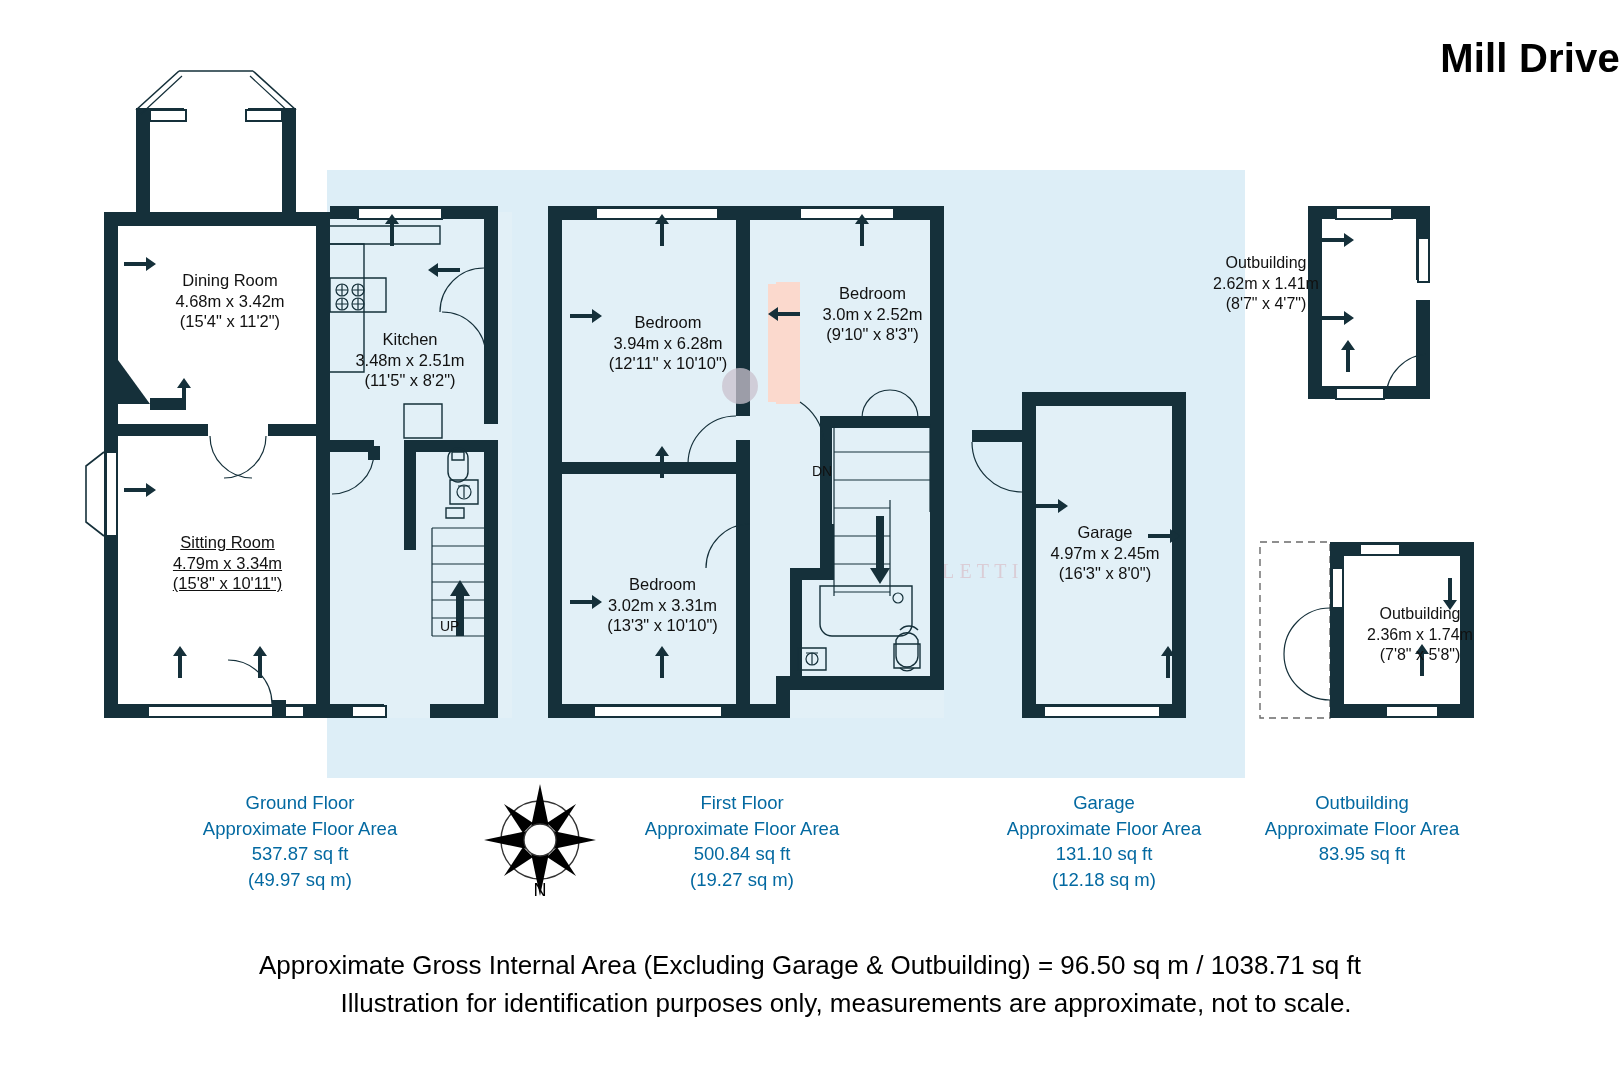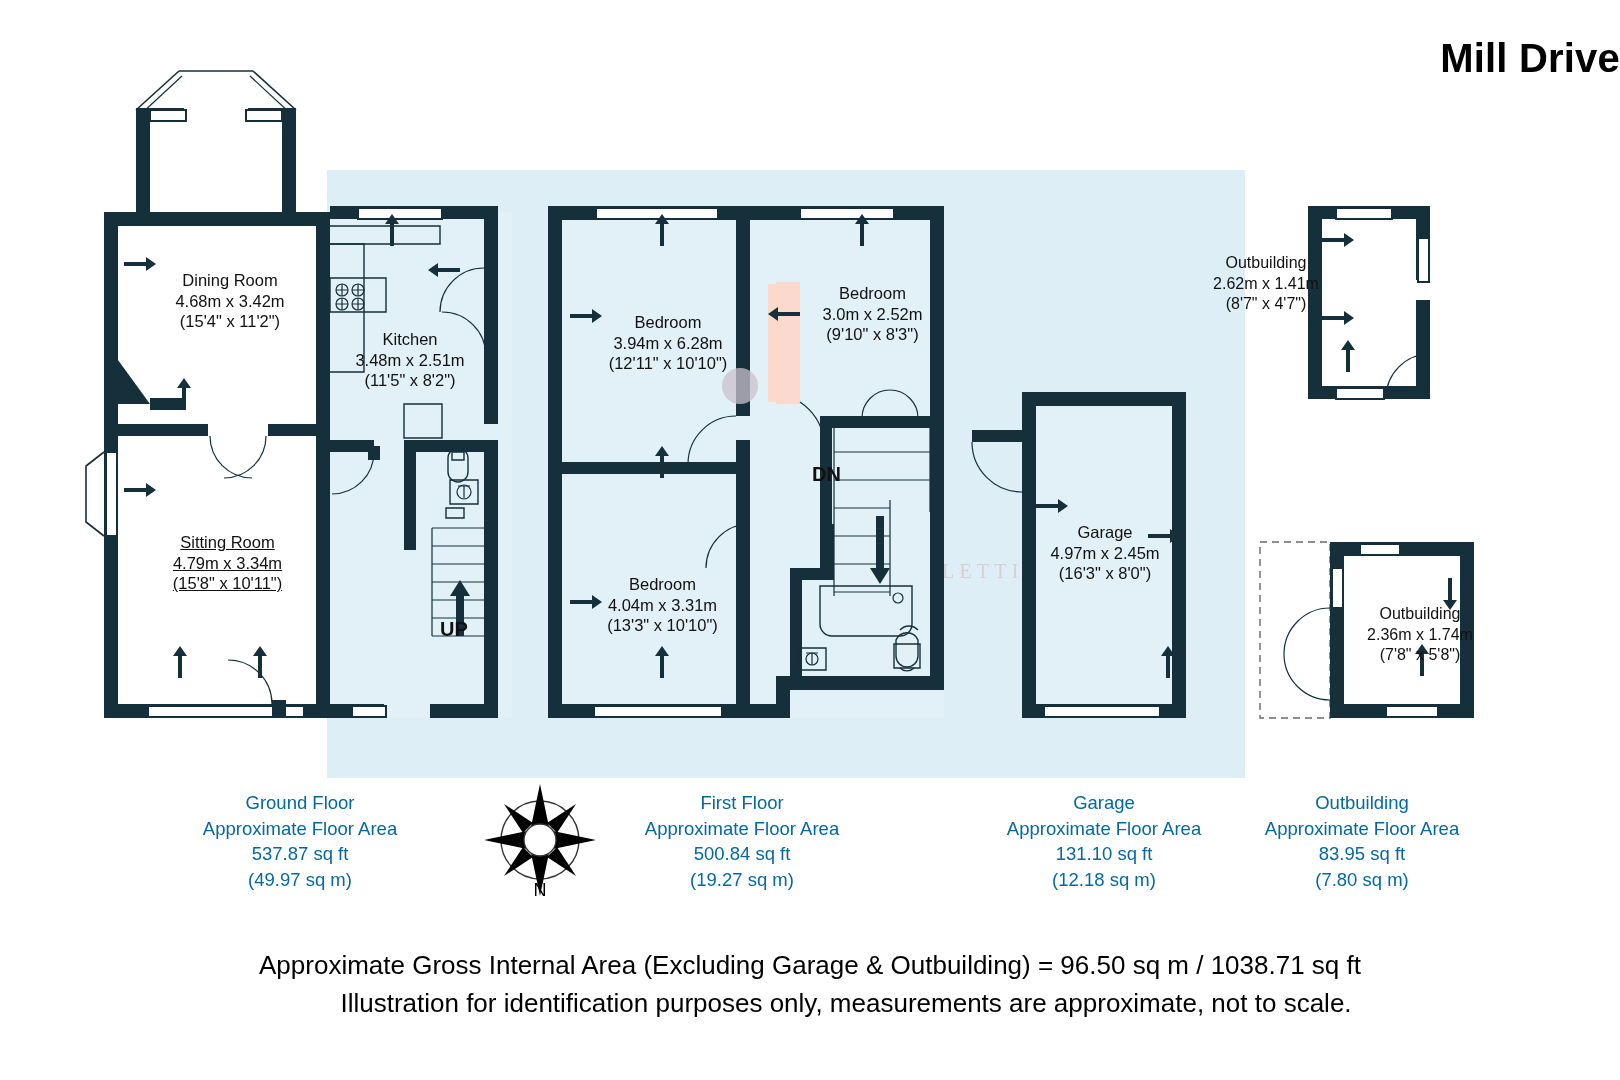--- a/index.html
+++ b/index.html
@@ -18,21 +18,21 @@
   .tiny{font-size:16px;}
   .area{position:absolute;text-align:center;font-size:18.5px;line-height:25.5px;
         white-space:nowrap;color:#0369a1;}
   .area span{display:block;}
   .foot{position:absolute;left:0;width:1620px;text-align:center;
         font-size:26px;line-height:38px;color:#000;}
   .wm{position:absolute;color:#d9b9c2;opacity:.62;white-space:nowrap;
       font-family:"Liberation Serif",serif;pointer-events:none;}
   .wm1{font-size:45px;letter-spacing:1px;}
   .wm2{font-size:20px;letter-spacing:5.2px;}
-  .stair-lbl{position:absolute;font-size:20px;font-weight:bold;color:#111;}
+  .stair-lbl{position:absolute;font-size:14px;font-weight:normal;color:#111;}
   .compass-n{position:absolute;font-size:18px;text-align:center;width:40px;}
 </style>
 </head>
 <body>
 
 <div class="plan">
 
   <div id="title">Mill Drive</div>
 
   <div class="tint" style="left:327px;top:170px;width:918px;height:608px;"></div>
@@ -315,21 +315,21 @@
   </div>
 
   <div class="lbl" style="left:790px;top:283px;width:165px;">
     <span class="nm">Bedroom</span>
     <span class="d1">3.0m x 2.52m</span>
     <span class="d2">(9'10" x 8'3")</span>
   </div>
 
   <div class="lbl" style="left:560px;top:574px;width:205px;">
     <span class="nm">Bedroom</span>
-    <span class="d1">4.04m x 3.31m</span>
+    <span class="d1">3.02m x 3.31m</span>
     <span class="d2">(13'3" x 10'10")</span>
   </div>
 
   <div class="lbl" style="left:1015px;top:522px;width:180px;">
     <span class="nm">Garage</span>
     <span class="d1">4.97m x 2.45m</span>
     <span class="d2">(16'3" x 8'0")</span>
   </div>
 
   <div class="lbl tiny" style="left:1186px;top:253px;width:160px;">
@@ -367,19 +367,18 @@
     <span>Garage</span>
     <span>Approximate Floor Area</span>
     <span>131.10 sq ft</span>
     <span>(12.18 sq m)</span>
   </div>
 
   <div class="area" style="left:1212px;top:790px;width:300px;">
     <span>Outbuilding</span>
     <span>Approximate Floor Area</span>
     <span>83.95 sq ft</span>
-    <span>(7.80 sq m)</span>
   </div>
 
   <div class="foot" style="top:946px;">Approximate Gross Internal Area (Excluding Garage &amp; Outbuilding) = 96.50 sq m / 1038.71 sq ft</div>
   <div class="foot" style="top:984px;margin-left:36px;">Illustration for identification purposes only, measurements are approximate, not to scale.</div>
 
 </div>
 
 </body></html>

